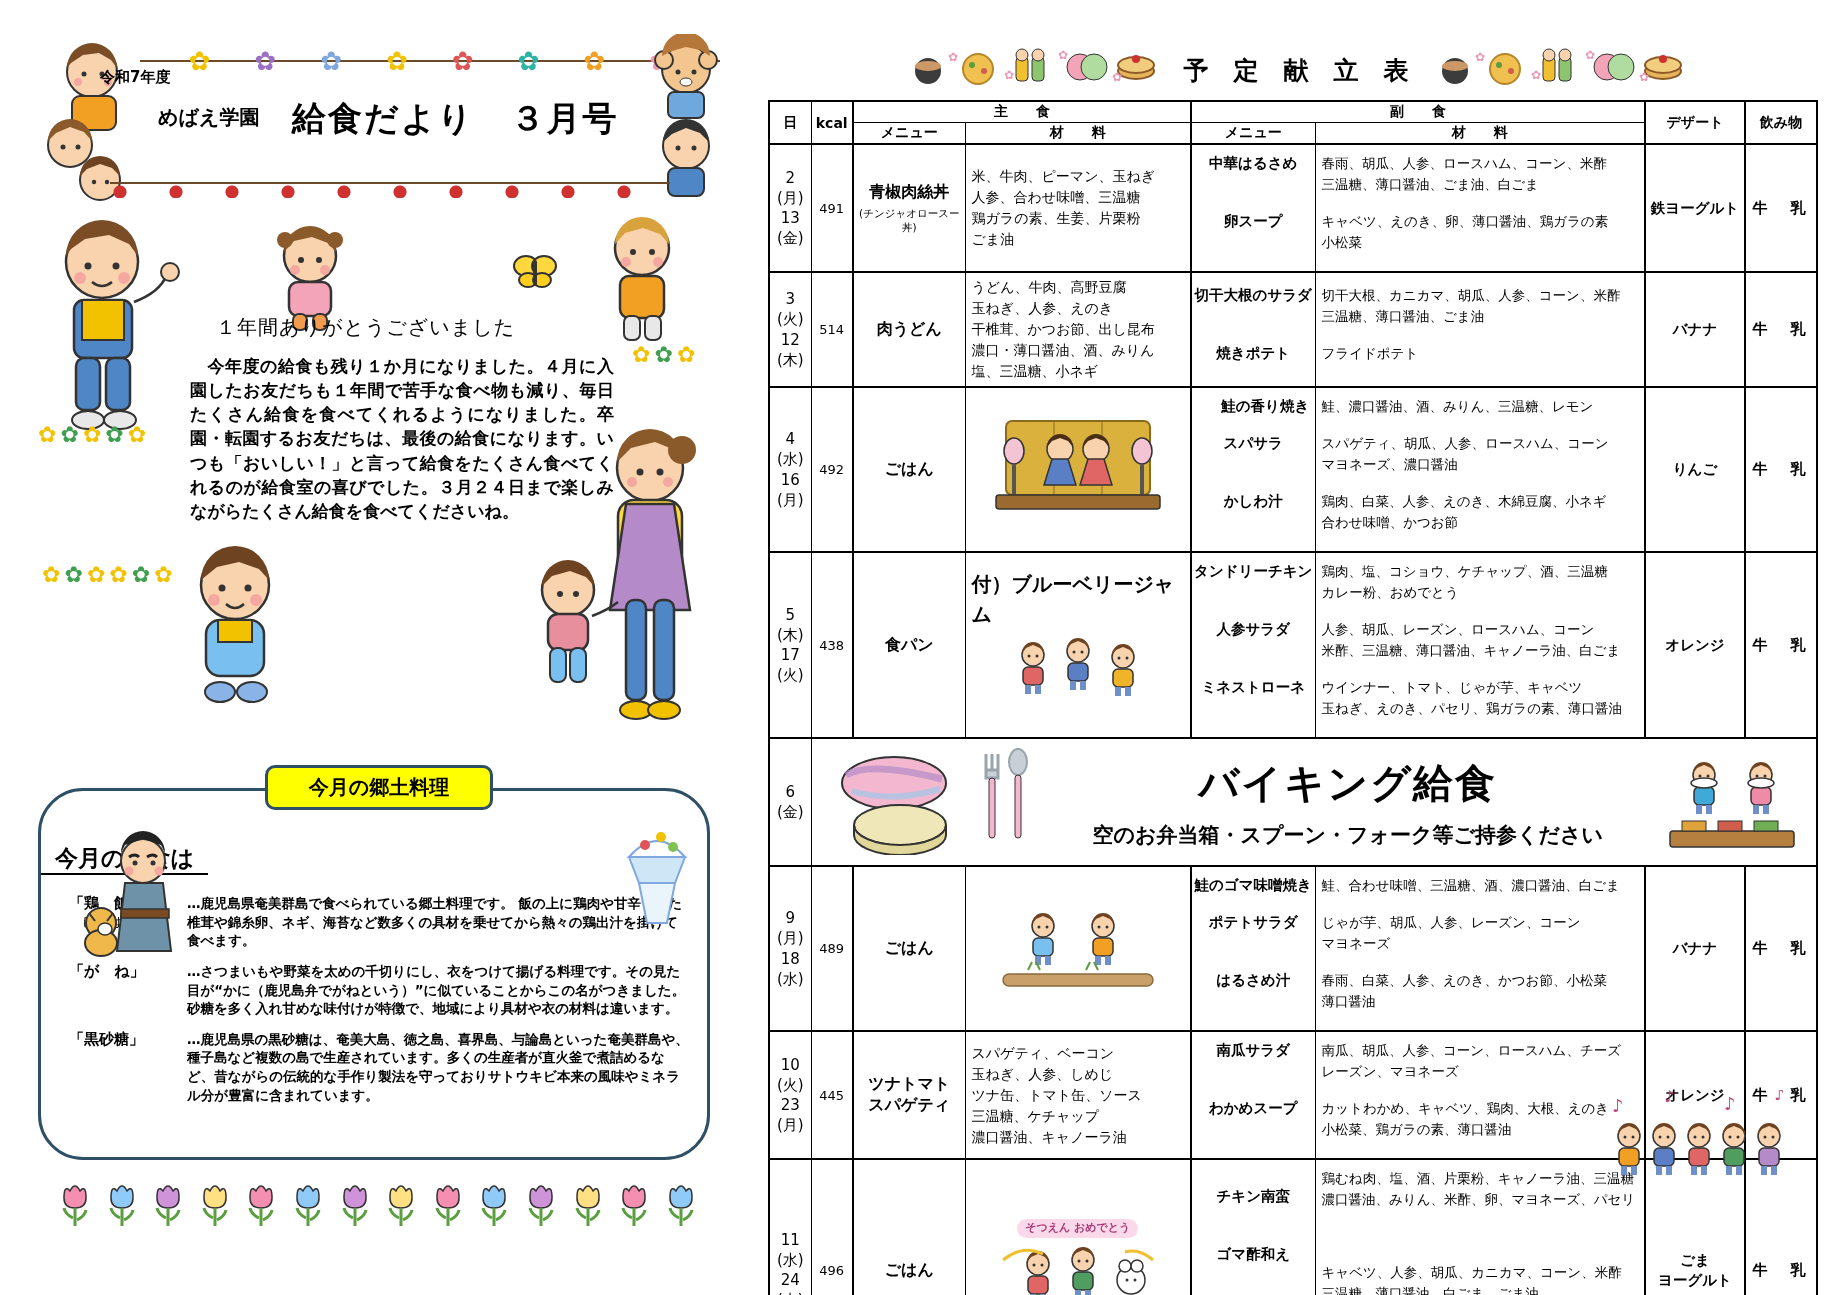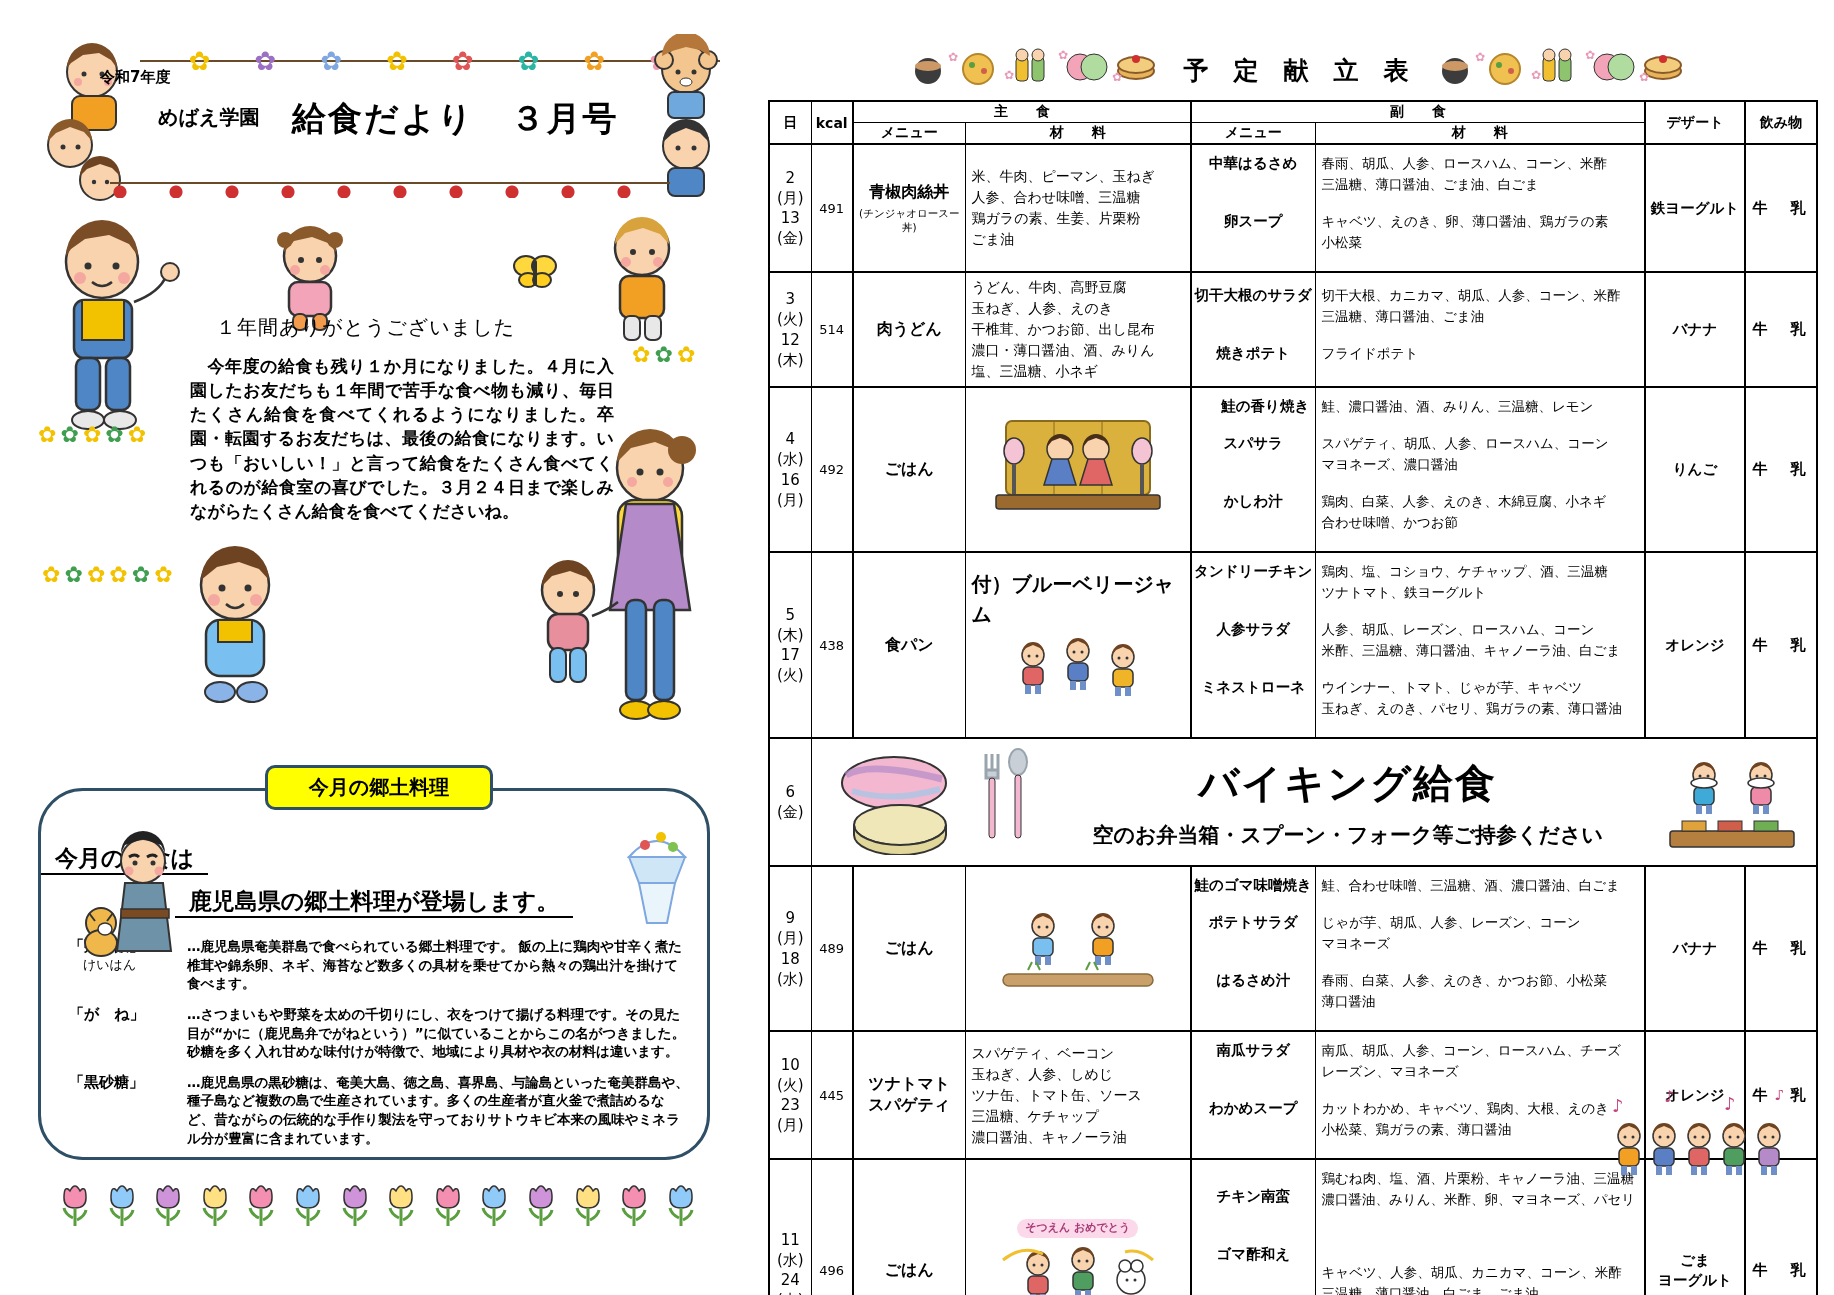--- a/index.html
+++ b/index.html
@@ -255,21 +255,20 @@
         <path d="M14 38 Q42 6 70 38 Z" fill="#fff" stroke="#7fa8e0" stroke-width="2"></path>
         <circle cx="30" cy="26" r="5" fill="#e05555"></circle>
           <circle cx="46" cy="18" r="5" fill="#f2c200"></circle>
           <circle cx="58" cy="28" r="5" fill="#7fc24f"></circle>
         <path d="M14 38 L70 38 L60 64 L24 64 Z" fill="#cfe6f7" stroke="#7fa8e0" stroke-width="2"></path>
         <path d="M24 64 L60 64 L52 104 L32 104 Z" fill="#eaf4fb" stroke="#7fa8e0" stroke-width="2"></path>
       </svg>
     </div>
 
     <div class="local-h1"><span>今月の給食は</span></div>
-    <div class="local-h2"><span>鹿児島県の郷土料理が登場します。</span></div>
 
     <div class="local-items">
       <div class="local-item">
         <div class="dish">
           <div>「鶏　飯」</div>
           <div class="reading">けいはん</div>
         </div>
         <div class="desc">…鹿児島県奄美群島で食べられている郷土料理です。 飯の上に鶏肉や甘辛く煮た椎茸や錦糸卵、ネギ、海苔など数多くの具材を乗せてから熱々の鶏出汁を掛けて食べます。</div>
       </div>
       <div class="local-item">
@@ -614,21 +613,21 @@
             </div>
           </td>
           <td class="c-smenu col-thick">
             <div class="side-menu-block" style="height: 58px;">タンドリーチキン</div>
             <div class="side-menu-block" style="height: 58px;">人参サラダ</div>
             <div class="side-menu-block" style="height: 58px;">ミネストローネ</div>
           </td>
           <td class="c-sing">
             <div class="side-ing-block" style="height: 58px;">
               <div>鶏肉、塩、コショウ、ケチャップ、酒、三温糖</div>
-              <div>ツナトマト、鉄ヨーグルト</div>
+              <div>カレー粉、おめでとう</div>
             </div>
             <div class="side-ing-block" style="height: 58px;">
               <div>人参、胡瓜、レーズン、ロースハム、コーン</div>
               <div>米酢、三温糖、薄口醤油、キャノーラ油、白ごま</div>
             </div>
             <div class="side-ing-block" style="height: 58px;">
               <div>ウインナー、トマト、じゃが芋、キャベツ</div>
               <div>玉ねぎ、えのき、パセリ、鶏ガラの素、薄口醤油</div>
             </div>
           </td>

